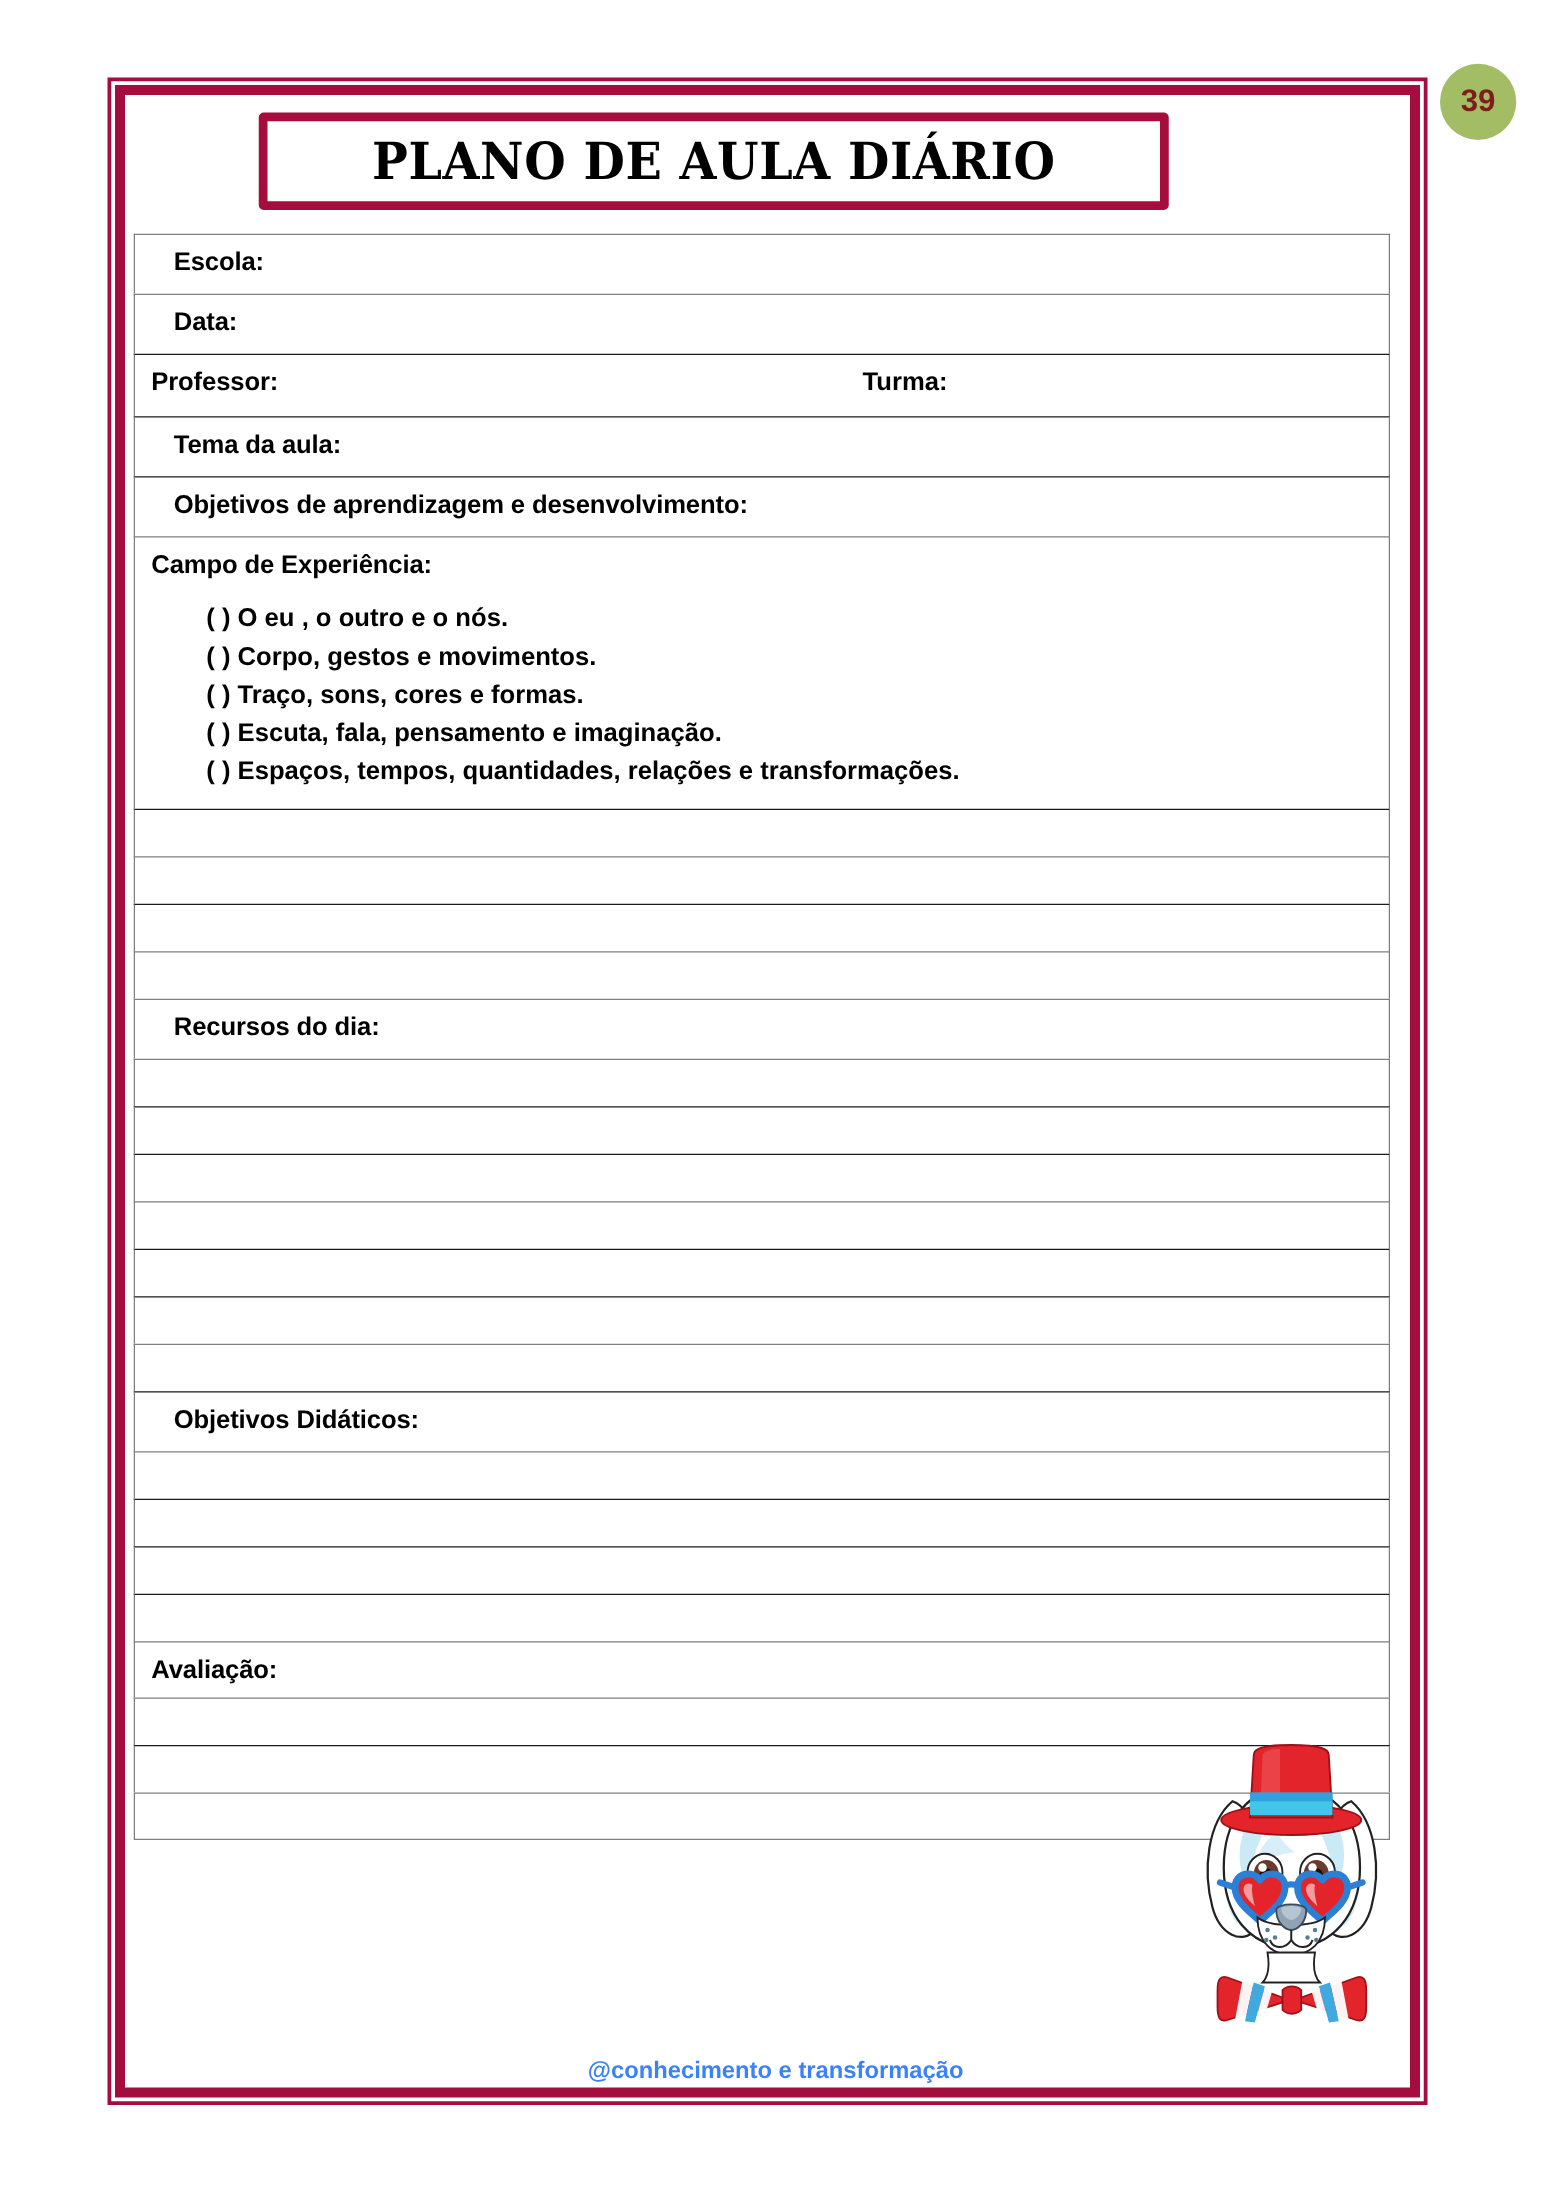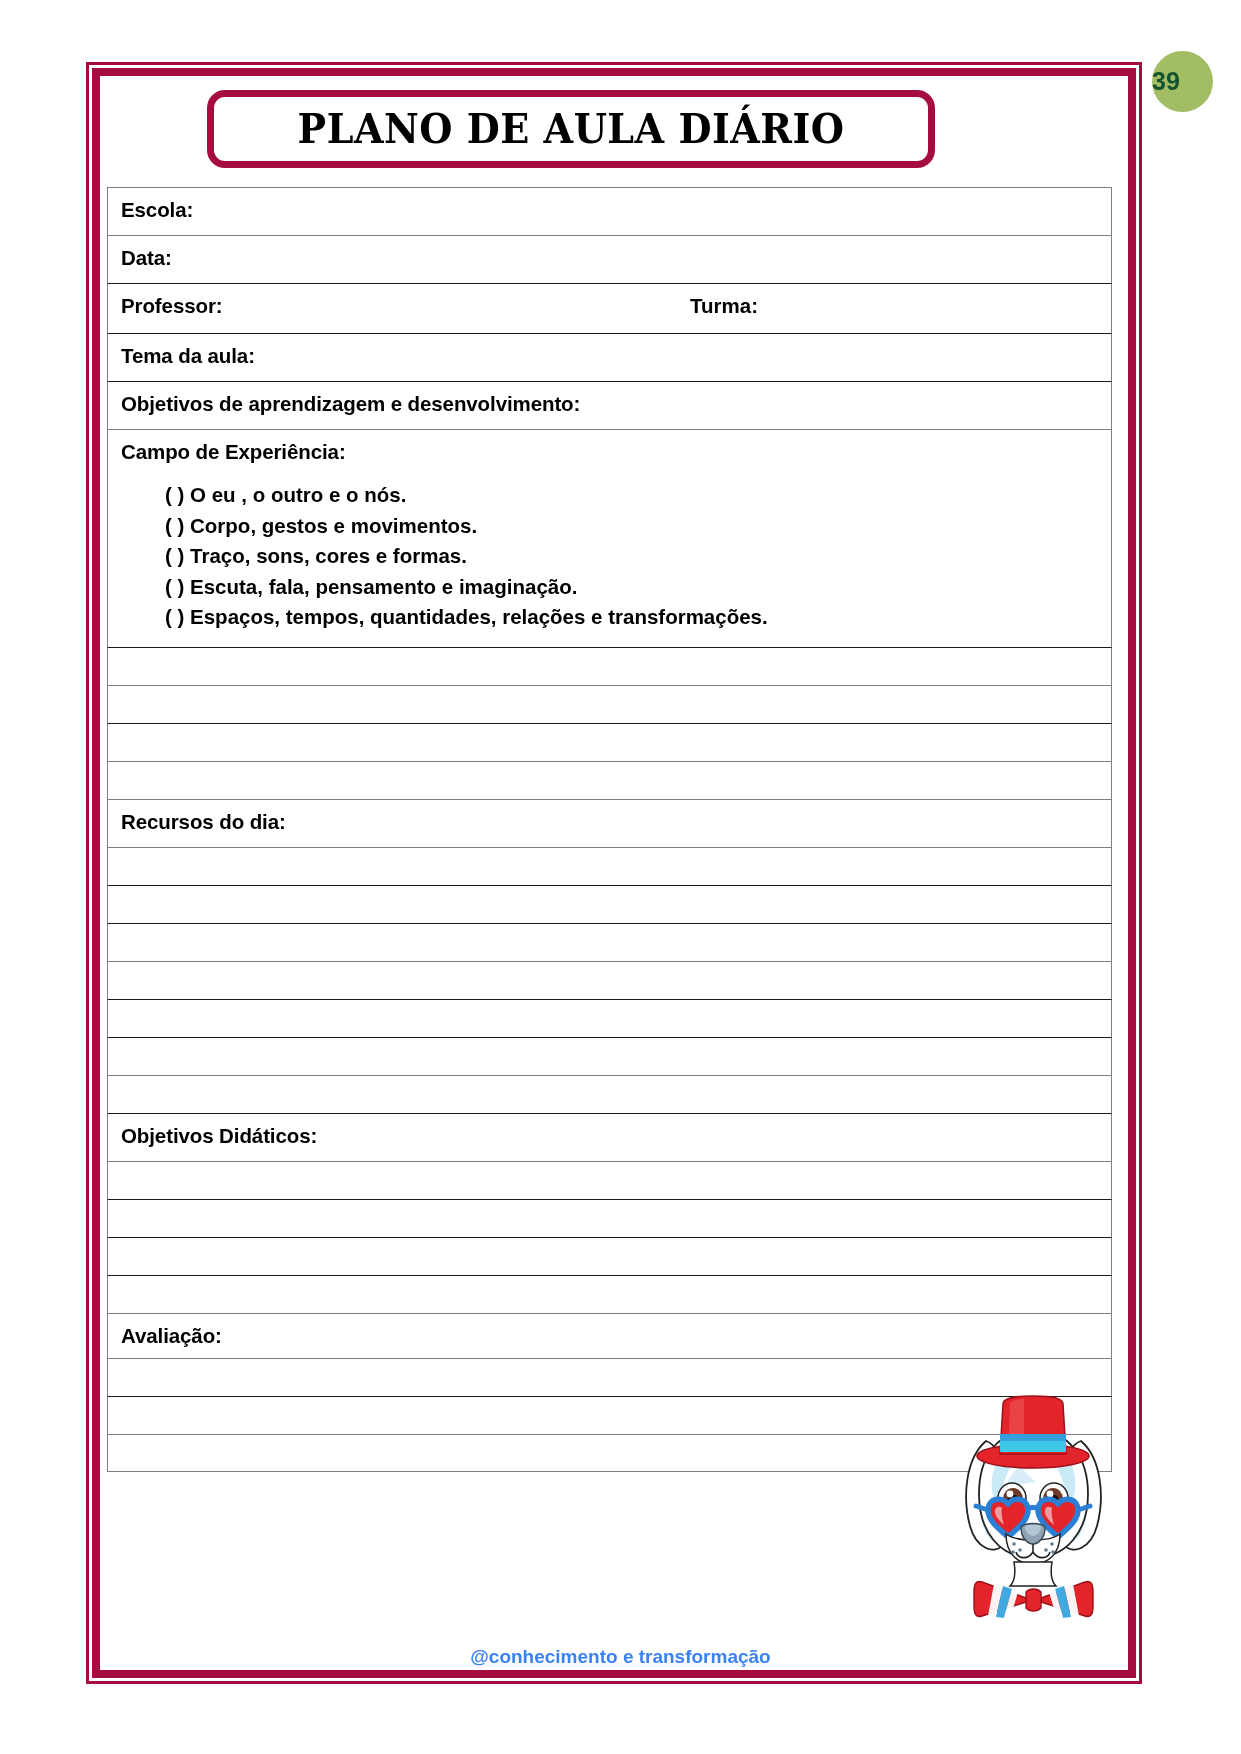--- a/index.html
+++ b/index.html
@@ -39,36 +39,37 @@
   .page-badge {
     position: absolute;
     left: 1152px;
     top: 51px;
     width: 61px;
     height: 61px;
     border-radius: 50%;
     background: #A2BD63;
     display: flex;
     align-items: center;
+    justify-content: center;
     font-size: 25px;
     font-weight: bold;
-    color: #14532d;
+    color: #7f1d1d;
     font-family: "Liberation Sans", sans-serif;
     z-index: 20;
   }
 
   
   .title-plate {
     position: absolute;
     left: 207px;
     top: 90px;
     width: 728px;
     height: 78px;
     border: 7px solid #A50D3E;
-    border-radius: 18px;
+    border-radius: 4px;
     background: #ffffff;
     display: flex;
     align-items: center;
     justify-content: center;
     box-sizing: border-box;
   }
   .title-text {
     font-family: "DejaVu Serif", "Liberation Serif", serif;
     font-weight: bold;
     font-size: 41px;
@@ -99,21 +100,21 @@
   .row.dark-top { border-top: 1px solid #1a1a1a; }
 
   .field-label {
     font-size: 20.5px;
     font-weight: bold;
     color: #000000;
     padding: 10px 0 0 13px;
     font-family: "Liberation Sans", sans-serif;
     letter-spacing: -0.1px;
   }
-  .row-h48 { height: 48px; }
+  .row-h48 { height: 48px; padding-left: 18px; }
   .row-h50 { height: 50px; }
   .row-h38 { height: 38px; }
   .row-h45 { height: 45px; }
 
   .turma-label {
     position: absolute;
     left: 582px;
     top: 10px;
     font-size: 20.5px;
     font-weight: bold;

